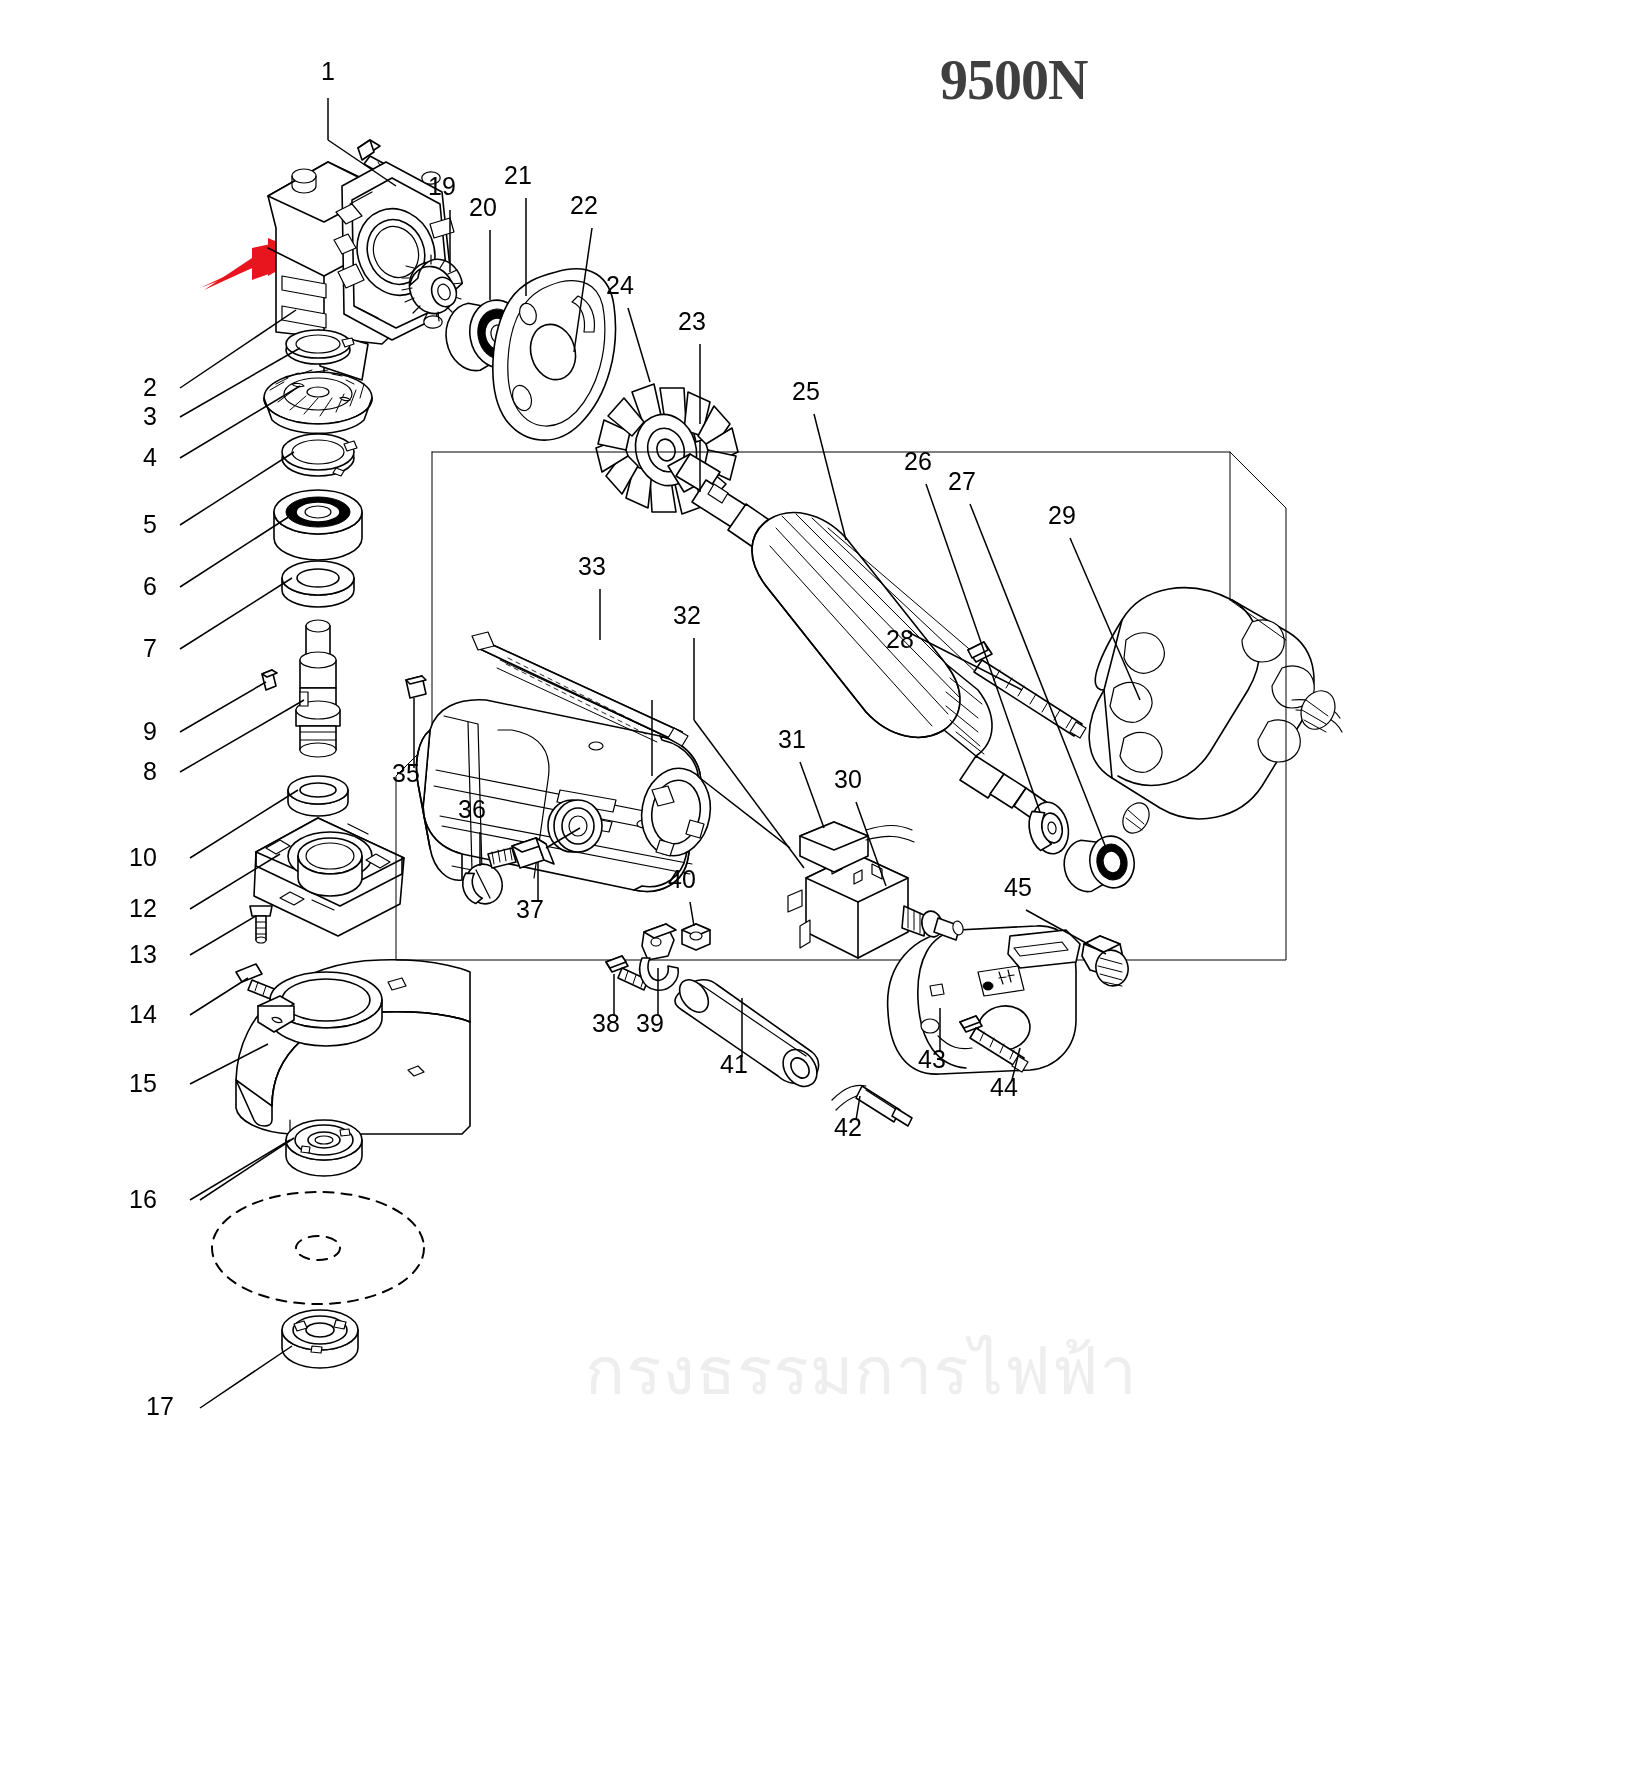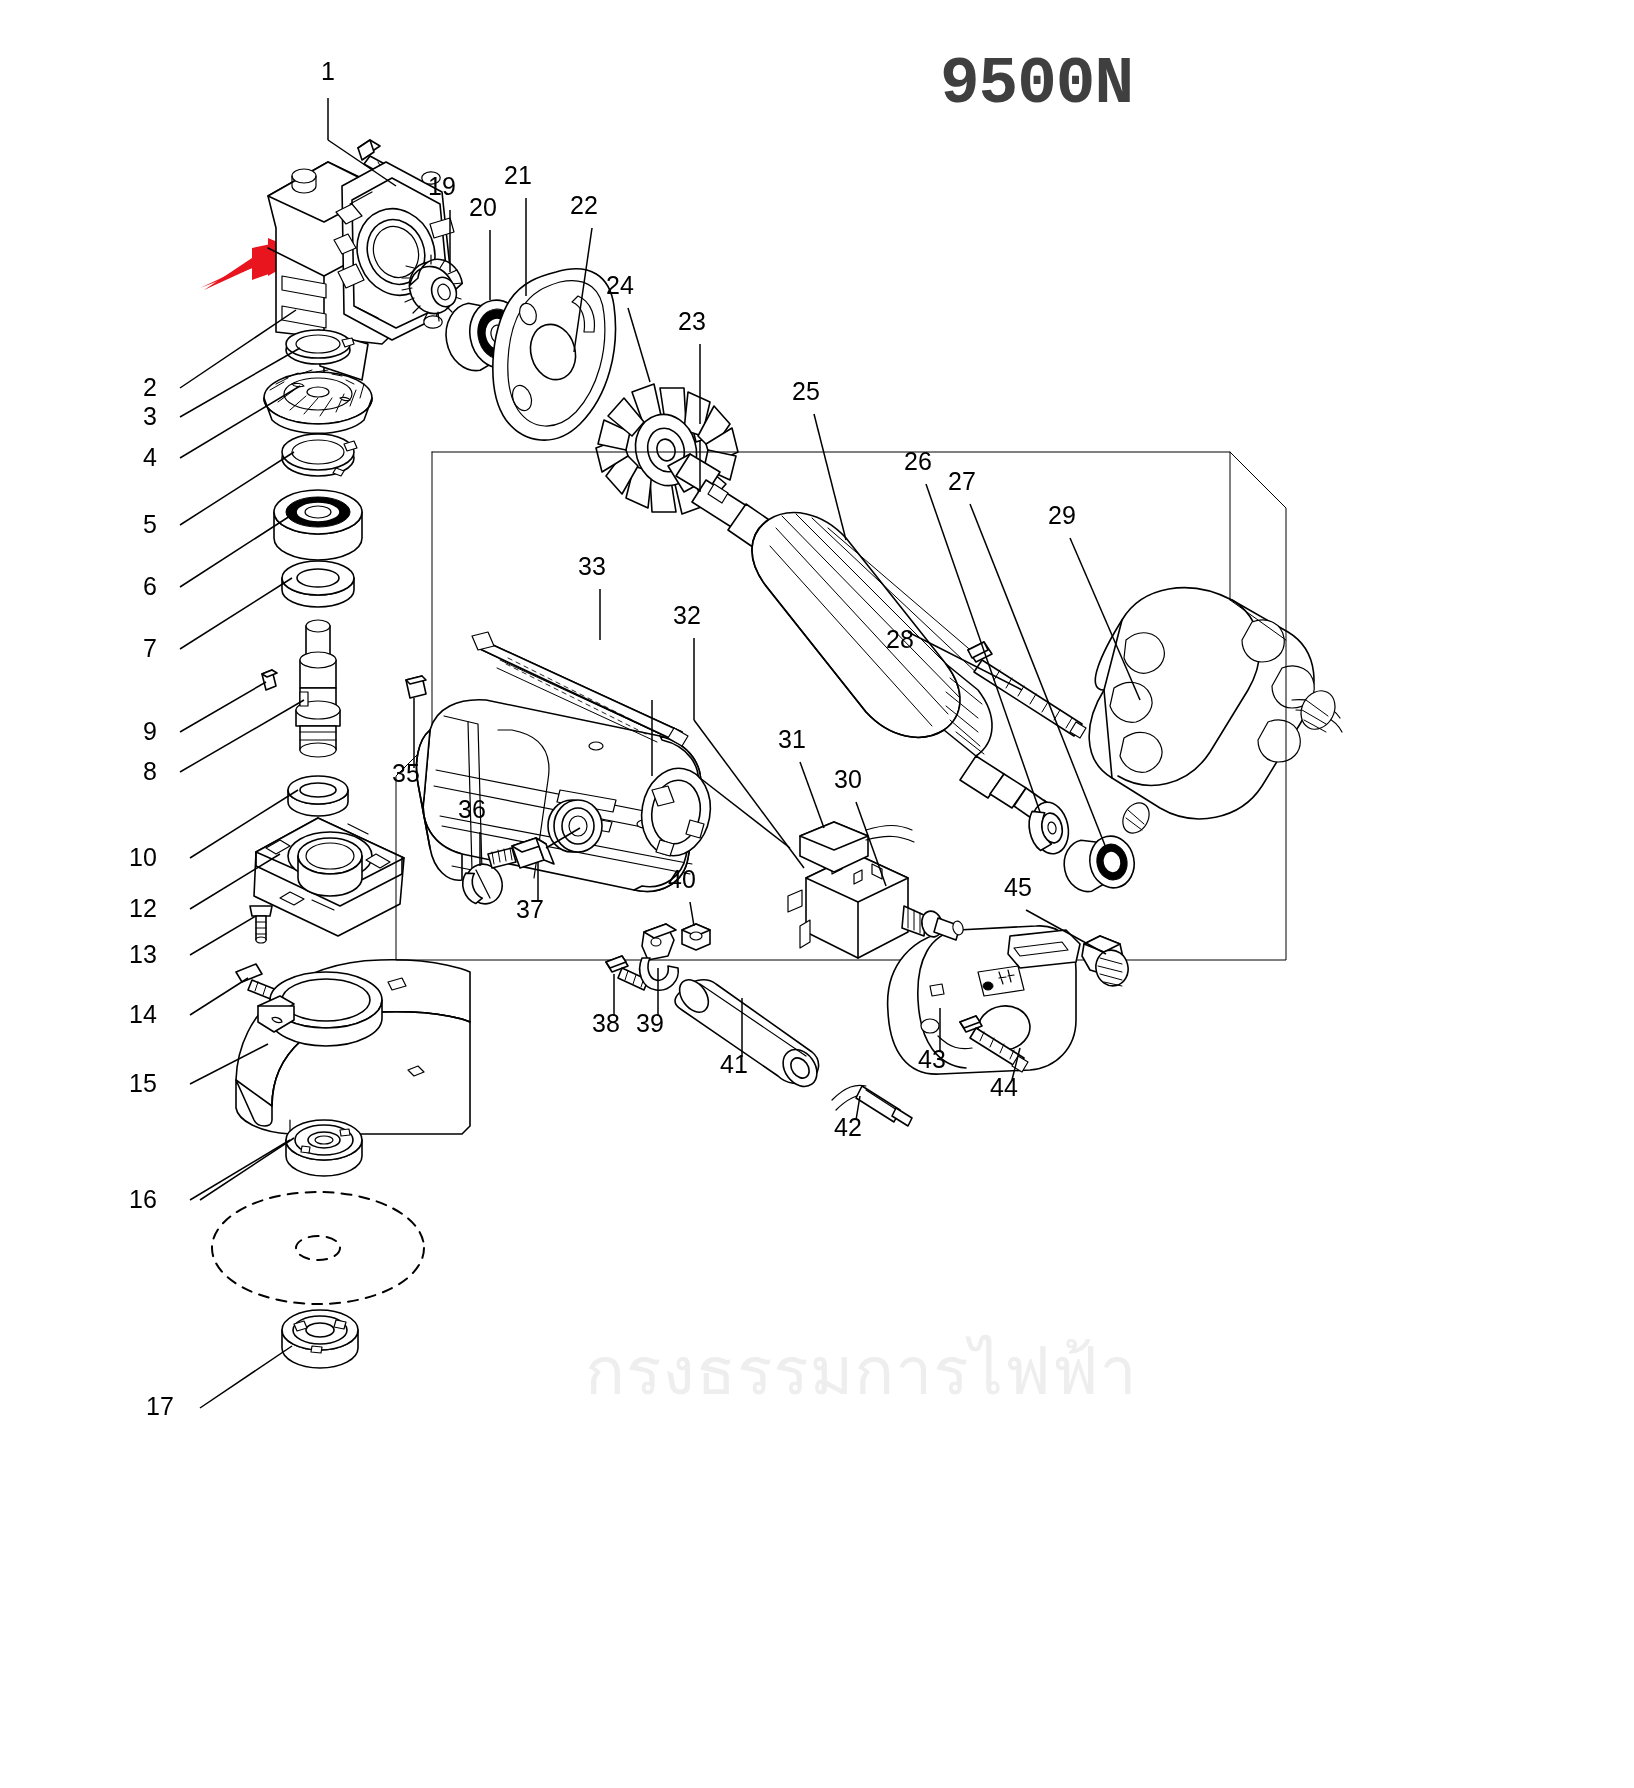--- a/index.html
+++ b/index.html
@@ -5,23 +5,23 @@
 <style>
   html,body{margin:0;padding:0;background:#fff;}
   body{
     width:1634px;height:1788px;position:relative;overflow:hidden;
     font-family:"Liberation Sans","DejaVu Sans",sans-serif;
     background:#ffffff;
   }
   #sheet{position:absolute;inset:0;width:1634px;height:1788px;}
   #model-title{
     position:absolute;left:940px;top:52px;
-    font-size:66px;font-weight:bold;letter-spacing:-1px;
+    font-size:56px;font-weight:bold;letter-spacing:-1px;
     color:#3f3f3f;line-height:1;
-    font-family:Liberation Mono, monospace;
+    font-family:Liberation Serif, serif;
     white-space:nowrap;
   }
   #watermark{
     position:absolute;left:585px;top:1318px;
     font-size:66px;color:#eeeeee;white-space:nowrap;
     font-family:"DejaVu Sans","Liberation Sans",sans-serif;
     letter-spacing:1px;user-select:none;
   }
   svg{position:absolute;left:0;top:0;}
   .ln{fill:none;stroke:#000;stroke-width:1.6;stroke-linecap:round;stroke-linejoin:round;}

